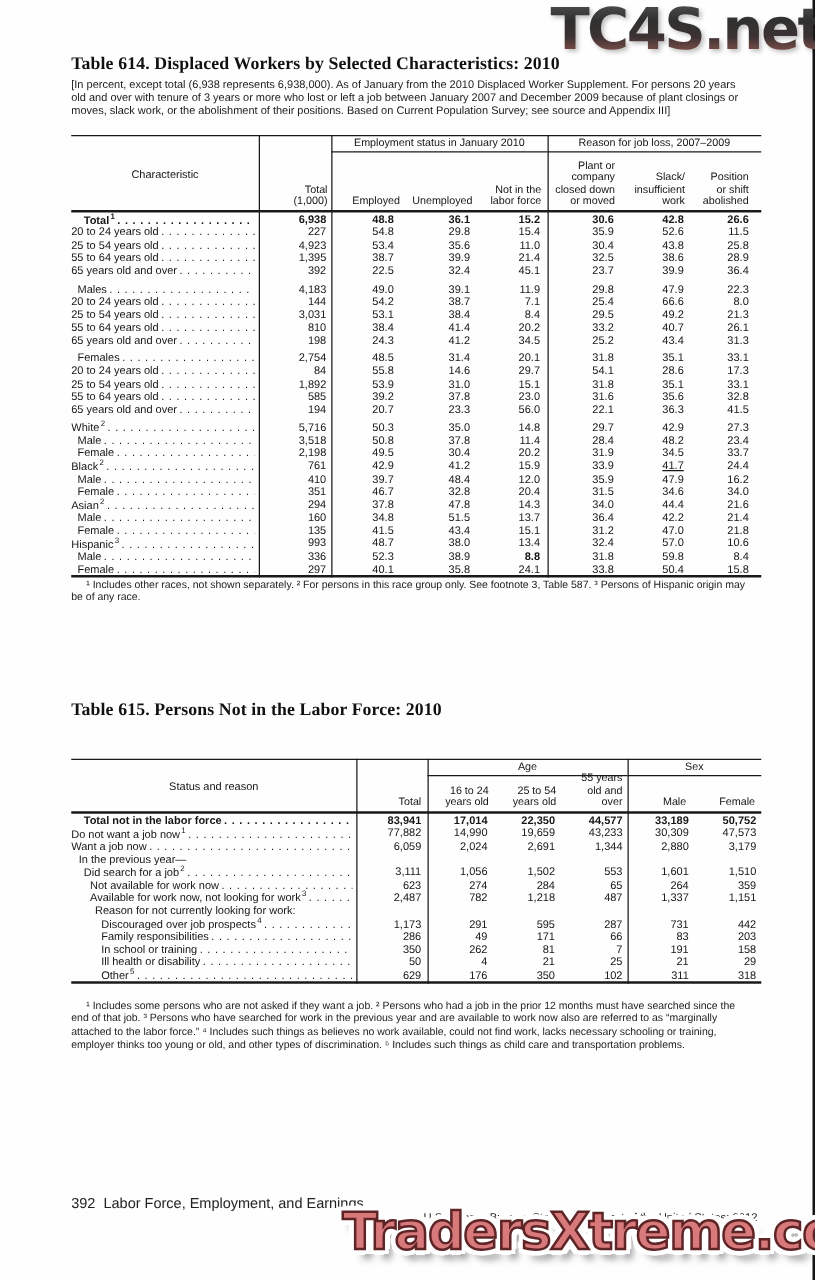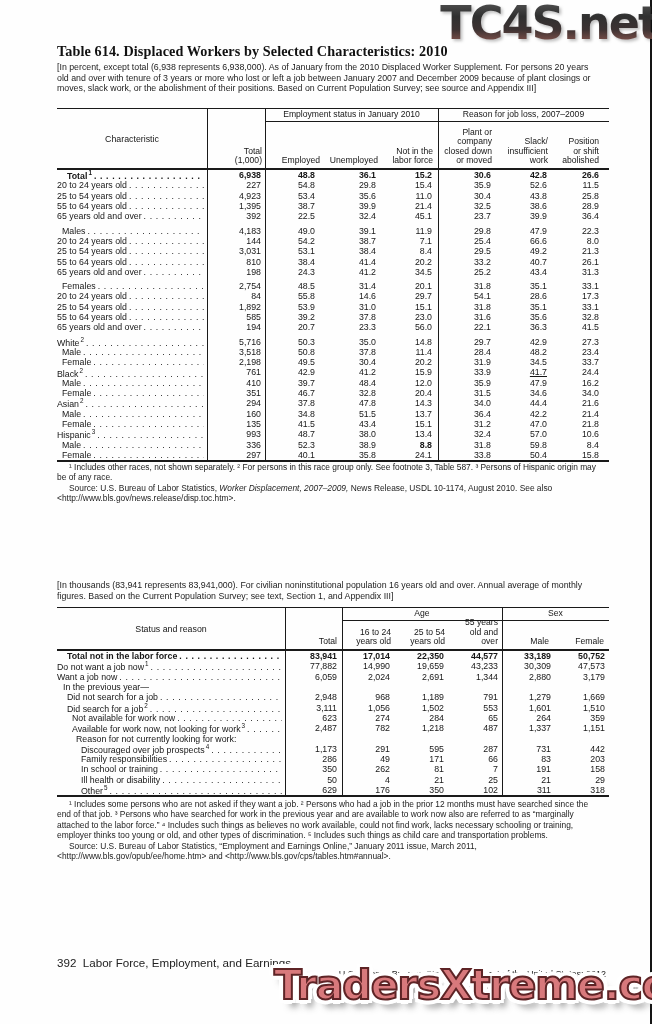--- a/index.html
+++ b/index.html
@@ -424,24 +424,23 @@
           <div class="num-cell" style="width: 56px; padding-right: 10px;">15.8</div>
         </div>
       </div>
       <div class="vrule" style="left: 150px;"></div>
       <div class="vrule" style="left: 208px;"></div>
       <div class="vrule" style="left: 381px;"></div>
     </div>
 
   <div class="abs fnblock" style="left:57px;top:462px;">
     <p class="fnpara">¹ Includes other races, not shown separately. ² For persons in this race group only. See footnote 3, Table 587. ³ Persons of Hispanic origin may be of any race.</p>
-    <p class="srcpara"><span>Source: U.S. Bureau of Labor Statistics, </span><i>Worker Displacement, 2007–2009,</i><span> News Release, USDL 10-1174, August 2010. See also &lt;http://www.bls.gov/news.release/disp.toc.htm&gt;.</span></p>
   </div>
 
-  <div class="abs headnote" style="left:57px;top:580px;">[In thousands (83,941 represents 83,941,000). For civilian noninstitutional population 16 years old and over. Annual average of monthly figures. Based on the Current Population Survey; see text, Section 1, and Appendix III]</div>
+  <div class="abs tbl-title" style="left:57px;top:560px;">Table 615. Persons Not in the Labor Force: 2010</div>
 
   <div class="tbl" id="tbl615" style="left:57px;top:607px;width:552px;">
       <div class="thead" style="height: 44px;">
         <div class="stub-head" style="width: 228px;">Status and reason</div>
         <div class="col-head" style="left: 228px; width: 57px; padding-right: 5px;">Total</div>
         <div class="group-cell" style="left: 285px; width: 160px;">Age</div>
         <div class="col-head" style="left: 285px; width: 56px; padding-right: 7px;">16 to 24
 years old</div>
         <div class="col-head" style="left: 341px; width: 54px; padding-right: 7px;">25 to 54
 years old</div>
@@ -495,32 +494,20 @@
           </div>
           <div class="num-cell" style="width: 57px; padding-right: 5px;"></div>
           <div class="num-cell" style="width: 56px; padding-right: 8px;"></div>
           <div class="num-cell" style="width: 54px; padding-right: 8px;"></div>
           <div class="num-cell" style="width: 50px; padding-right: 4px;"></div>
           <div class="num-cell" style="width: 54px; padding-right: 5px;"></div>
           <div class="num-cell" style="width: 53px; padding-right: 4px;"></div>
         </div>
         <div class="trow" style="height: 10.3px;">
           <div class="stub-cell" style="width: 228px; padding-left: 10px;">
-            <span class="row-label">Did not search for a job</span>
-            <span class="leader"></span>
-          </div>
-          <div class="num-cell" style="width: 57px; padding-right: 5px;">2,948</div>
-          <div class="num-cell" style="width: 56px; padding-right: 8px;">968</div>
-          <div class="num-cell" style="width: 54px; padding-right: 8px;">1,189</div>
-          <div class="num-cell" style="width: 50px; padding-right: 4px;">791</div>
-          <div class="num-cell" style="width: 54px; padding-right: 5px;">1,279</div>
-          <div class="num-cell" style="width: 53px; padding-right: 4px;">1,669</div>
-        </div>
-        <div class="trow" style="height: 10.3px;">
-          <div class="stub-cell" style="width: 228px; padding-left: 10px;">
             <span class="row-label">Did search for a job<sup class="fnref">2</sup></span>
             <span class="leader"></span>
           </div>
           <div class="num-cell" style="width: 57px; padding-right: 5px;">3,111</div>
           <div class="num-cell" style="width: 56px; padding-right: 8px;">1,056</div>
           <div class="num-cell" style="width: 54px; padding-right: 8px;">1,502</div>
           <div class="num-cell" style="width: 50px; padding-right: 4px;">553</div>
           <div class="num-cell" style="width: 54px; padding-right: 5px;">1,601</div>
           <div class="num-cell" style="width: 53px; padding-right: 4px;">1,510</div>
         </div>
@@ -620,21 +607,20 @@
           <div class="num-cell" style="width: 53px; padding-right: 4px;">318</div>
         </div>
       </div>
       <div class="vrule" style="left: 228px;"></div>
       <div class="vrule" style="left: 285px;"></div>
       <div class="vrule" style="left: 445px;"></div>
     </div>
 
   <div class="abs fnblock" style="left:57px;top:799px;">
     <p class="fnpara">¹ Includes some persons who are not asked if they want a job. ² Persons who had a job in the prior 12 months must have searched since the end of that job. ³ Persons who have searched for work in the previous year and are available to work now also are referred to as “marginally attached to the labor force.” ⁴ Includes such things as believes no work available, could not find work, lacks necessary schooling or training, employer thinks too young or old, and other types of discrimination. ⁵ Includes such things as child care and transportation problems.</p>
-    <p class="srcpara">Source: U.S. Bureau of Labor Statistics, “Employment and Earnings Online,” January 2011 issue, March 2011, &lt;http://www.bls.gov/opub/ee/home.htm&gt; and &lt;http://www.bls.gov/cps/tables.htm#annual&gt;.</p>
   </div>
 
   <div class="abs footer-line" style="left:57px;top:956px;">
     <span>392</span>&nbsp;&nbsp;<span>Labor Force, Employment, and Earnings</span>
   </div>
   <div class="abs census-line" style="right:46px;top:969px;">U.S. Census Bureau, Statistical Abstract of the United States: 2012</div>
 
   <div class="abs wm wm-tc4s">TC4S.net</div>
   <div class="abs wm wm-traders">TradersXtreme.com</div>
   <div class="edge-line"></div>

